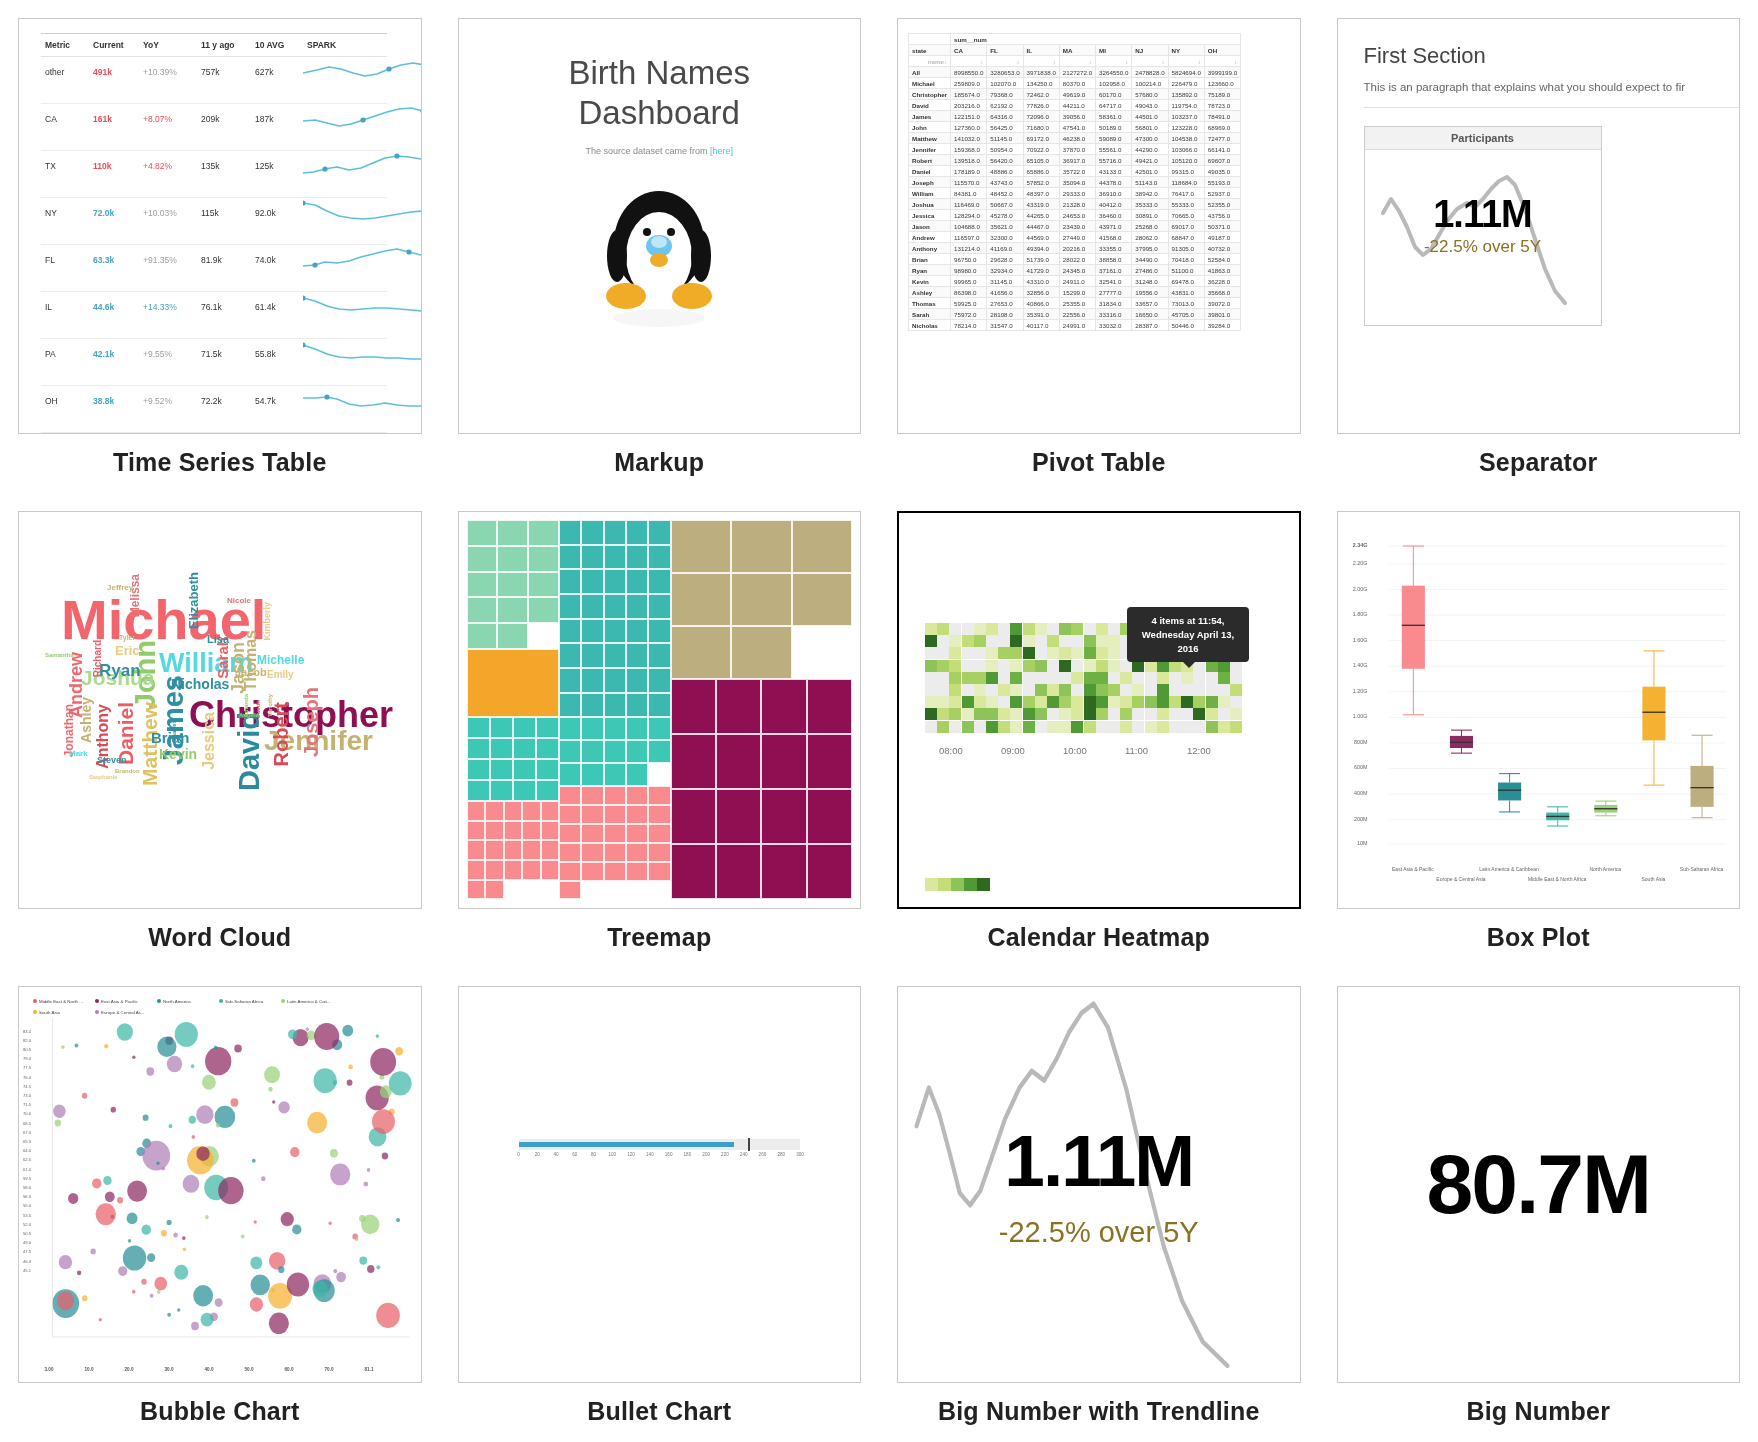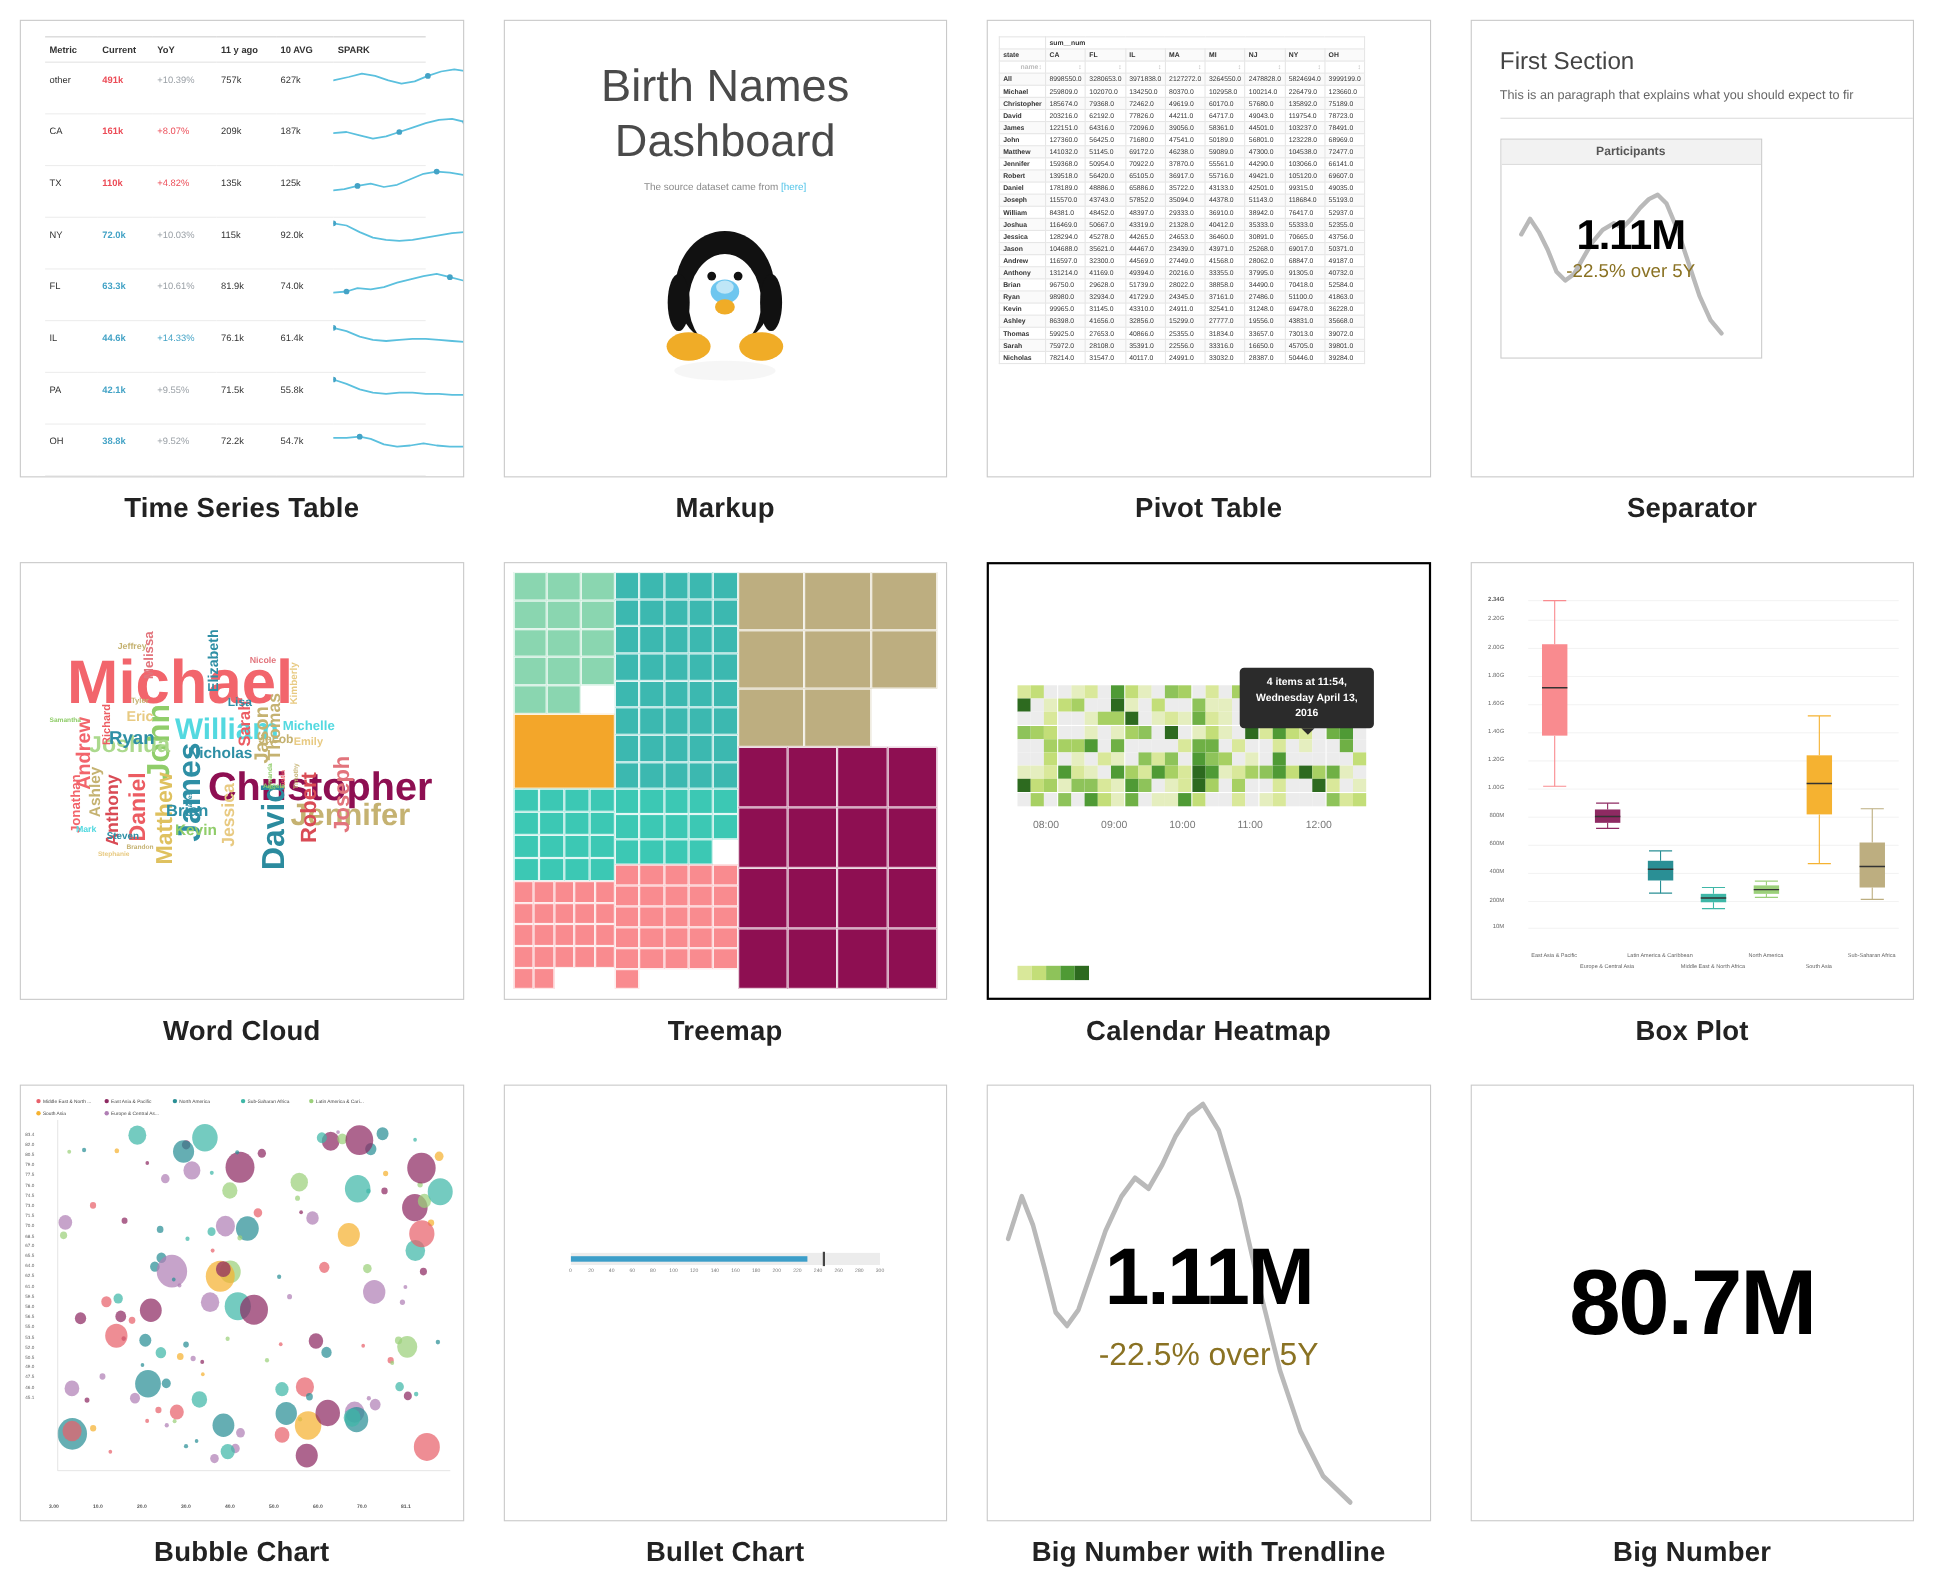--- a/index.html
+++ b/index.html
@@ -18,21 +18,21 @@
   .tst .c-red{color:#ec4c57;font-weight:bold;}
   .tst .c-blue{color:#44a3c6;font-weight:bold;}
   .tst .y-grey{color:#9aa0a6;}
   .tst .y-red{color:#ec4c57;}
   .tst .y-blue{color:#44a3c6;}
   .tst .sparkcell{padding:0;}
   .tst svg{display:block;}
 
   
   .markup{display:flex;flex-direction:column;align-items:center;padding-top:34px;}
-  .markup h1{font-size:41px;font-weight:normal;color:#4a4a4a;margin:0;line-height:1.22;text-align:center;}
+  .markup h1{font-size:33px;font-weight:normal;color:#4a4a4a;margin:0;line-height:1.22;text-align:center;}
   .markup .sub{font-size:9px;color:#8a8a8a;margin-top:12px;}
   .markup .sub a{color:#4fc3e8;text-decoration:none;}
   .penguin{margin-top:12px;}
 
   
   .pivot{position:absolute;left:10px;top:14px;font-size:6.2px;color:#3a3a3a;}
   .pivot table{border-collapse:collapse;}
   .pivot td,.pivot th{border:1px solid #e6e6e6;padding:1.5px 3px;white-space:nowrap;text-align:left;font-weight:normal;}
   .pivot .hdr{font-weight:bold;color:#333;}
   .pivot .rowname{font-weight:bold;color:#333;}
@@ -165,21 +165,21 @@
                 <td class="sparkcell">
                   <svg width="150" height="26" viewBox="0 0 150 26">
                     <polyline points="0,5 12,7 24,13 36,18 48,20 60,21 72,20 84,18 96,16 108,14 120,13 132,12 146,12" fill="none" stroke="#5bc0de" stroke-width="1.6" stroke-linejoin="round" stroke-linecap="round"></polyline>
                     <circle cx="0" cy="5" r="2.6" fill="#44a3c6"></circle>
                   </svg>
                 </td>
               </tr>
               <tr>
                 <td>FL</td>
                 <td class="c-blue">63.3k</td>
-                <td class="y-grey">+10.61%</td>
+                <td class="y-grey">+91.35%</td>
                 <td>81.9k</td>
                 <td>74.0k</td>
                 <td class="sparkcell">
                   <svg width="150" height="26" viewBox="0 0 150 26">
                     <polyline points="0,21 12,20 22,17 34,18 46,16 58,12 70,9 82,6 94,4 106,7 118,10 132,12 146,12" fill="none" stroke="#5bc0de" stroke-width="1.6" stroke-linejoin="round" stroke-linecap="round"></polyline>
                     <circle cx="106" cy="7" r="2.6" fill="#44a3c6"></circle>
                     <circle cx="12" cy="20" r="2.6" fill="#44a3c6"></circle>
                   </svg>
                 </td>
               </tr>

